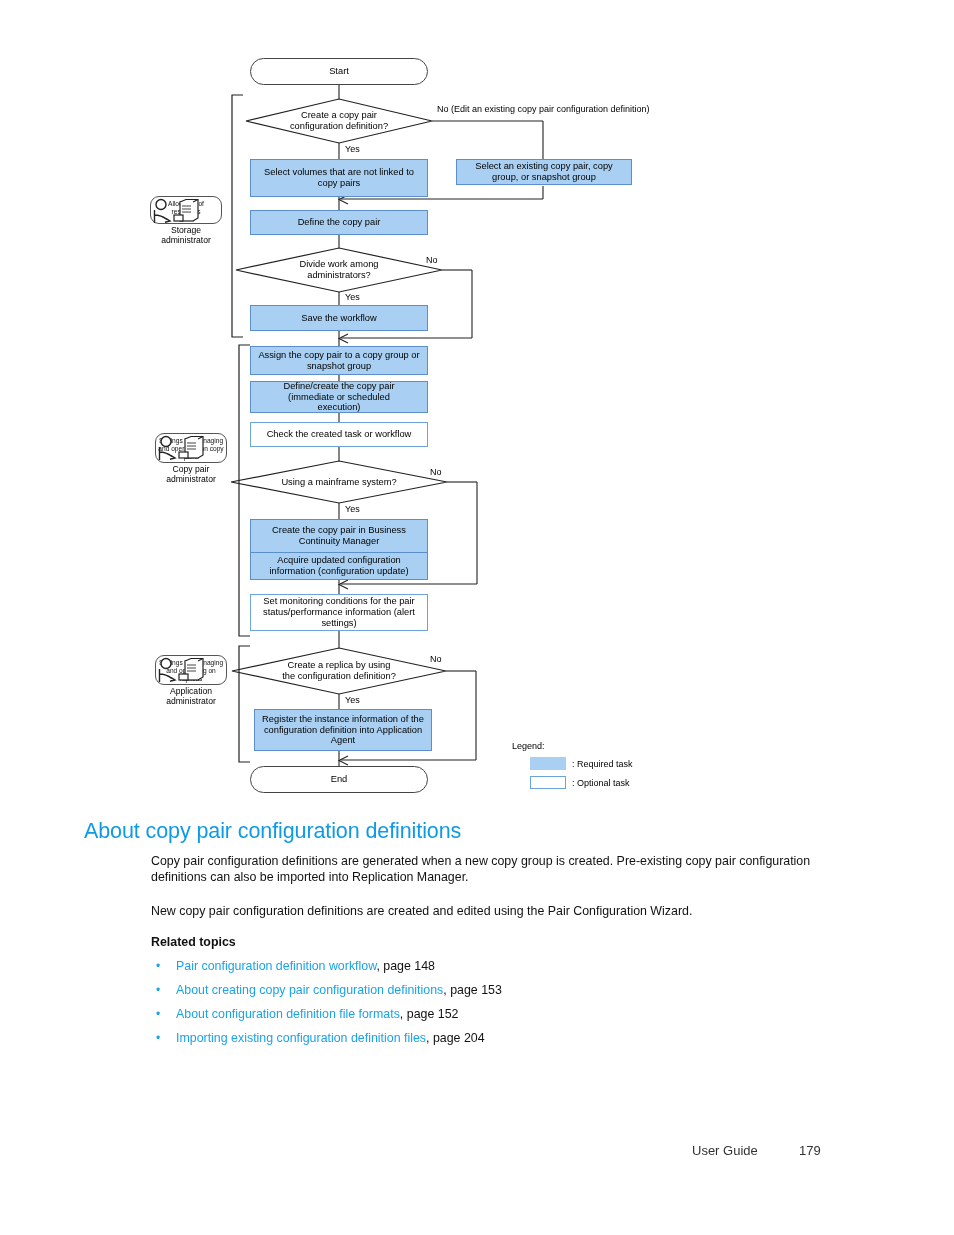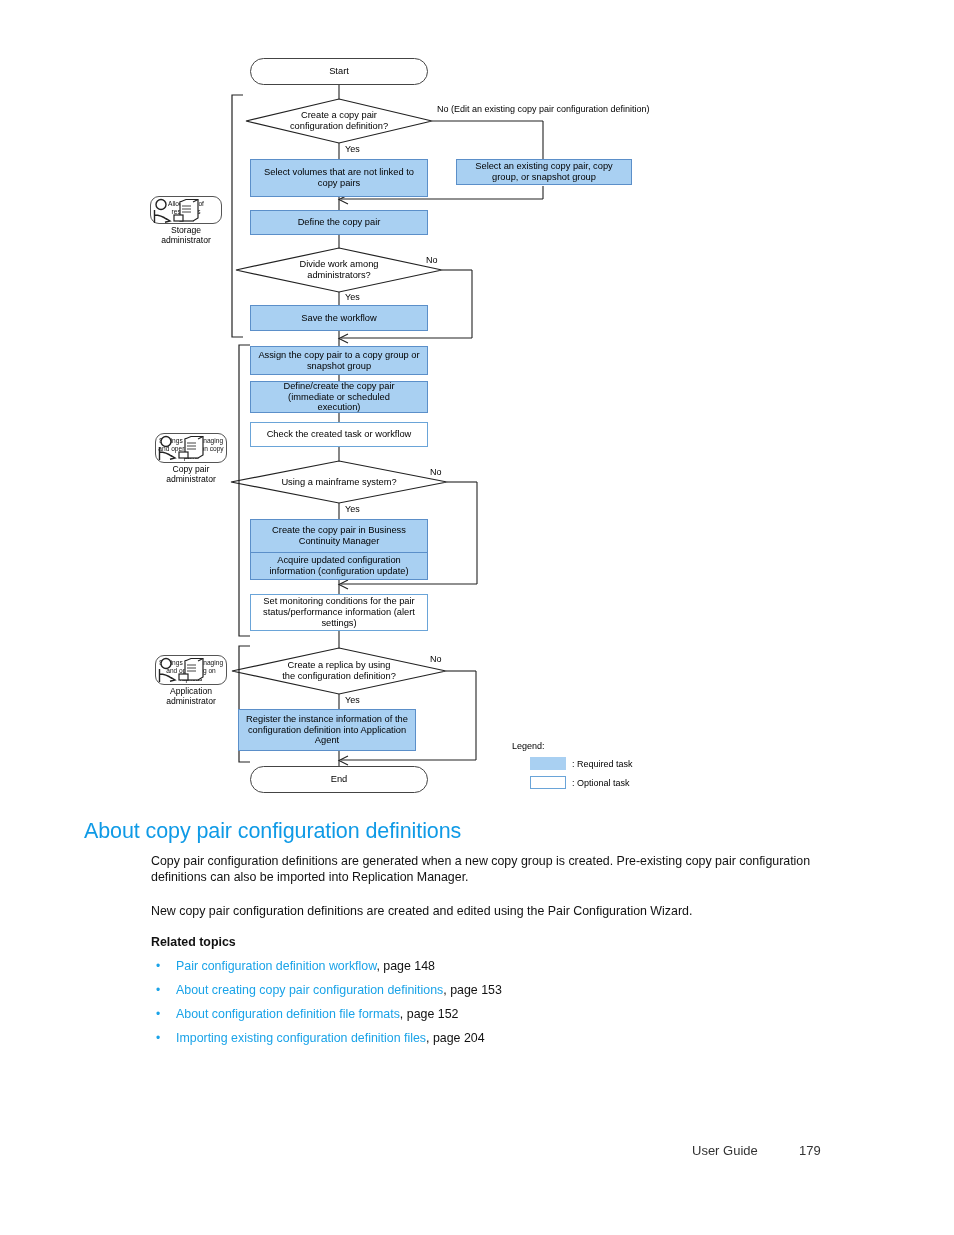--- a/index.html
+++ b/index.html
@@ -162,21 +162,21 @@
     <div class="node task" style="left:250px;top:381px;width:178px;height:32px;padding:0 15px;">Define/create the copy pair (immediate or scheduled execution)</div>
 
     <div class="node task optional" style="left:250px;top:422px;width:178px;height:25px;padding:0 4px;">Check the created task or workflow</div>
 
     <div class="node task" style="left:250px;top:519px;width:178px;height:25px;padding:16px 4px;">Create the copy pair in Business Continuity Manager</div>
 
     <div class="node task" style="left:250px;top:552px;width:178px;height:28px;padding:0 4px;">Acquire updated configuration information (configuration update)</div>
 
     <div class="node task optional" style="left:250px;top:594px;width:178px;height:37px;padding:0 0;">Set monitoring conditions for the pair status/performance information (alert settings)</div>
 
-    <div class="node task" style="left:238px;top:709px;width:178px;height:42px;padding:12px 4px;">Register the instance information of the configuration definition into Application Agent</div>
+    <div class="node task" style="left:254px;top:709px;width:178px;height:42px;padding:12px 4px;">Register the instance information of the configuration definition into Application Agent</div>
 
     <div class="role" style="left:150px;top:183px;margin-top:13px;">
       <div class="role-box" style="height:28px;">Allocation of resources</div>
       <svg class="role-icon" width="52" height="28" viewBox="0 0 52 28">
         <g fill="none" stroke="#222" stroke-width="1.4">
           <circle cx="11" cy="6.5" r="5" fill="#fff"></circle>
           <path d="M4.5,12 L4.5,25 M4.5,17 C9,17 13,18.5 17,21.5"></path>
           <path d="M16,20.5 L20,23 L15,24.2"></path>
         </g>
         <g stroke="#222" stroke-width="1.2" fill="#fff">

